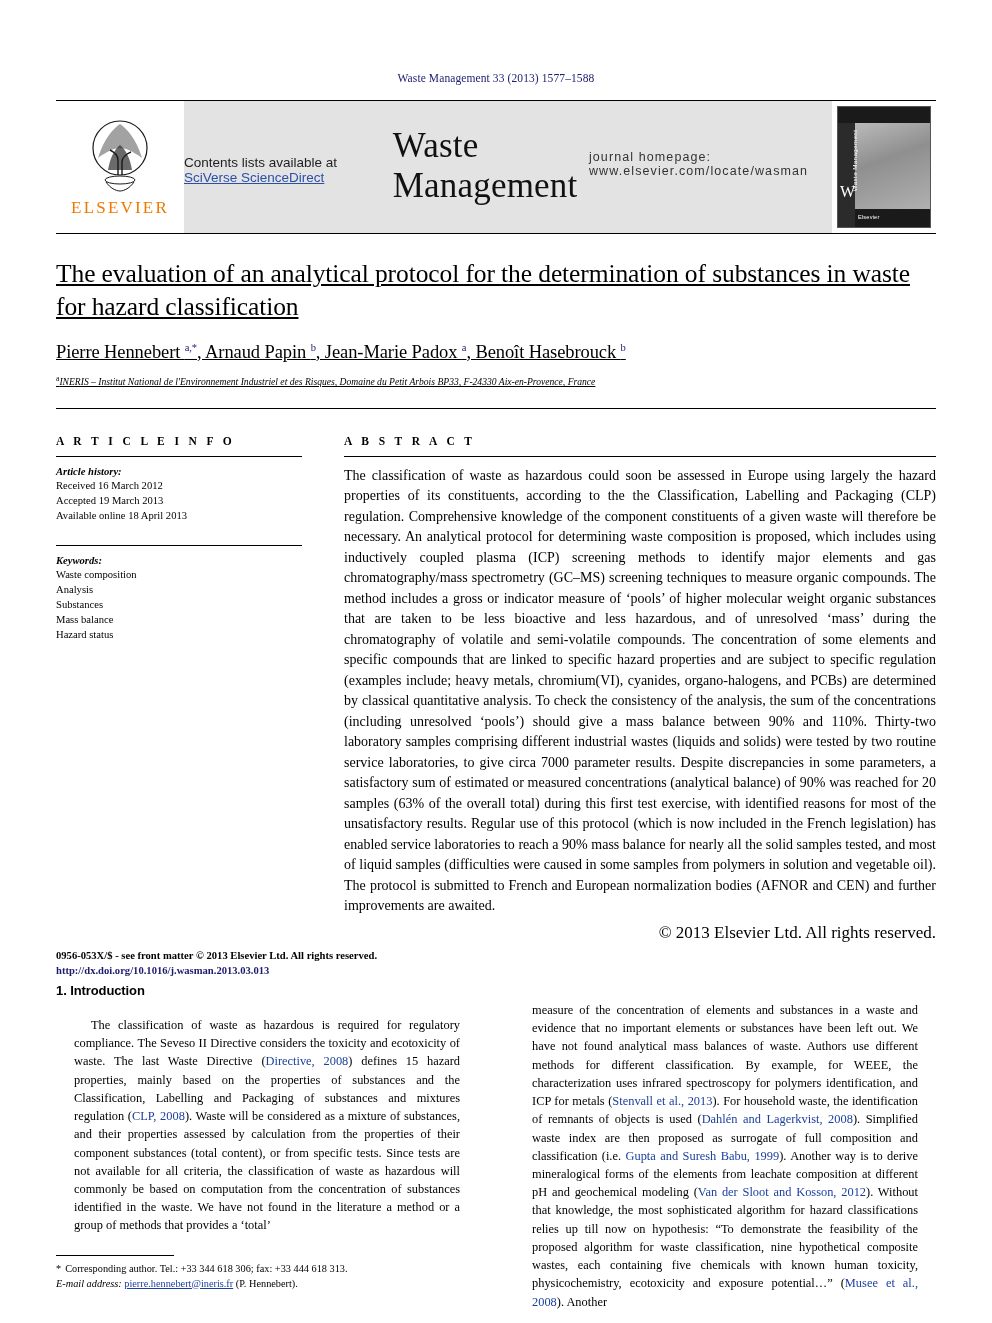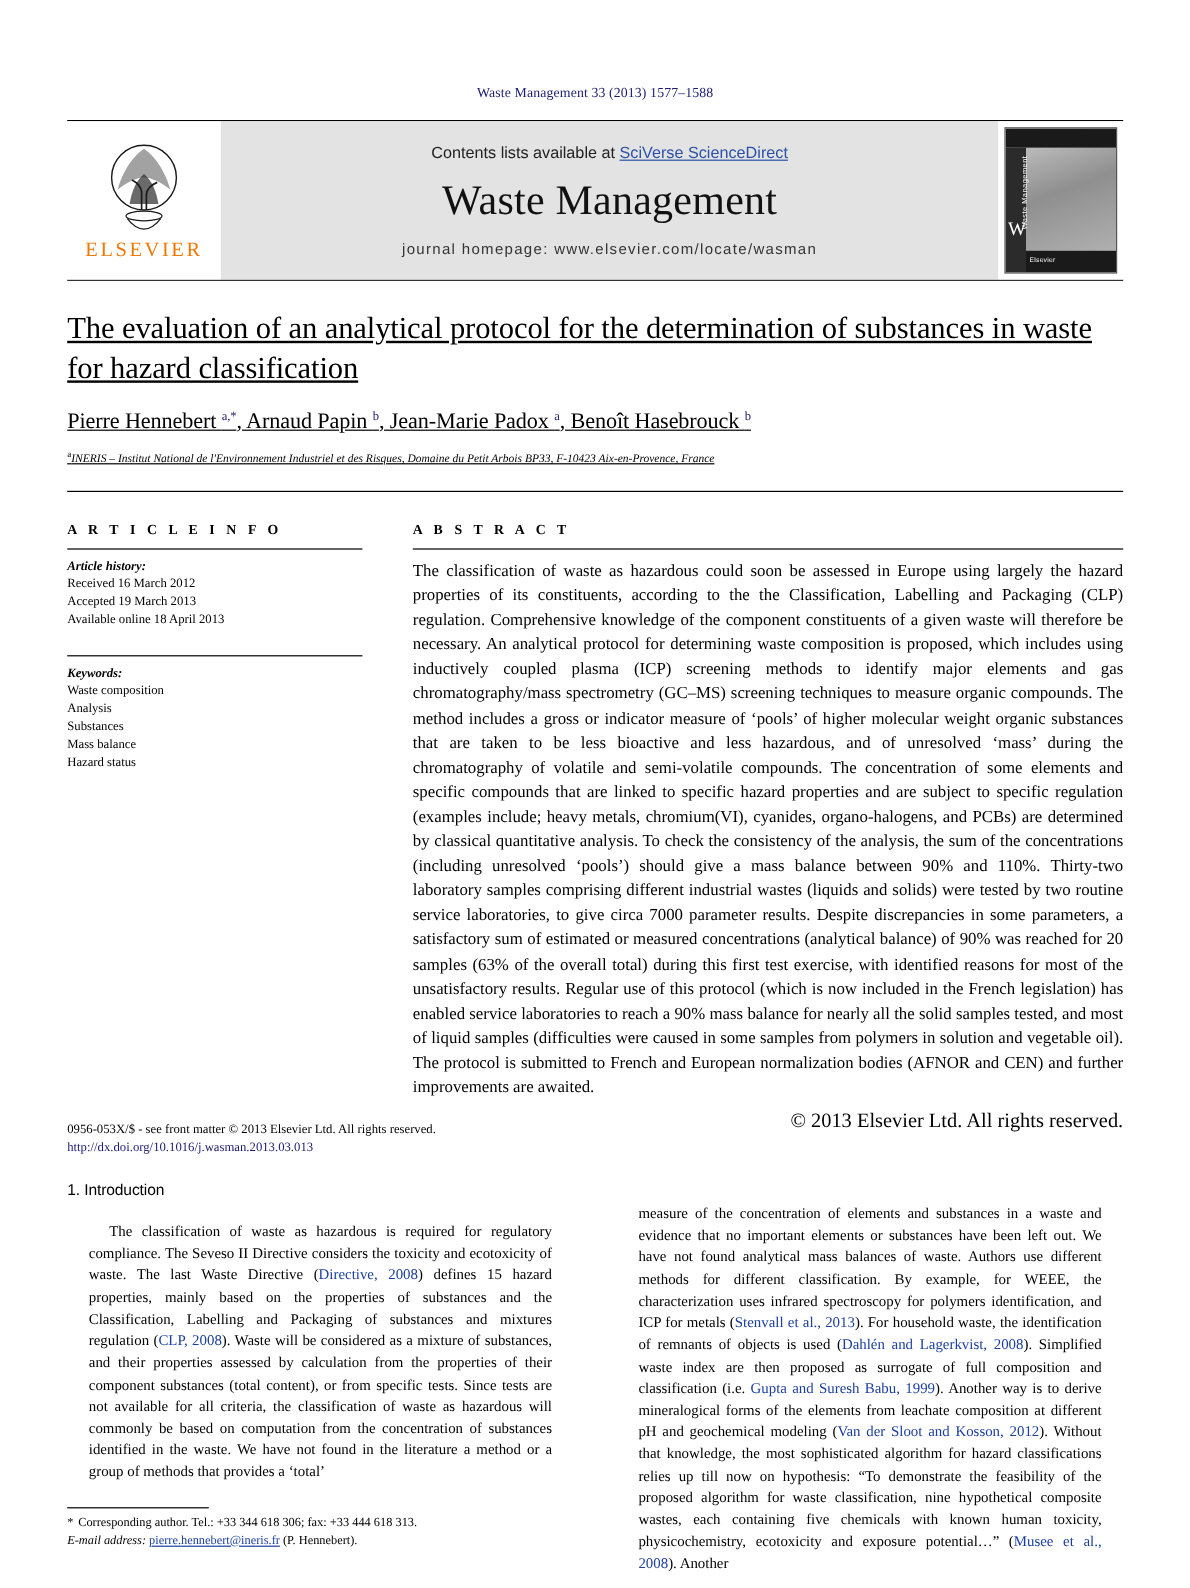--- a/index.html
+++ b/index.html
@@ -62,21 +62,21 @@
     font-size: 17px;
     letter-spacing: 2.2px;
     color: #f07800;
     font-weight: 400;
     margin-top: 2px;
   }
   .banner-cell {
     flex: 1 1 auto;
     background: #e3e3e3;
     display: flex;
-    flex-direction: column;
+    flex-direction: row;
     align-items: center;
     justify-content: center;
     gap: 0;
   }
   .contents-line {
     font-size: 13.5px;
     font-family: "Liberation Sans", sans-serif;
     color: #222;
     margin-top: 6px;
   }
@@ -263,21 +263,21 @@
     display: flex;
     gap: 36px;
     margin-top: 40px;
   }
   .body-col {
     flex: 1 1 0;
     min-width: 0;
   }
   .h1 {
     font-family: "Liberation Sans", sans-serif;
-    font-weight: normal;
+    font-weight: bold;
     font-size: 13px;
     margin: 0 0 13px 0;
     letter-spacing: -0.1px;
   }
   .body-text {
     font-size: 12.4px;
     line-height: 1.47;
     text-align: justify;
     text-indent: 17px;
     margin: 18px;
@@ -305,22 +305,23 @@
     text-indent: -14px;
   }
   .fn-line .star { margin-right: 4px; }
   .fn-italic { font-style: italic; }
   .fn-mail { color: #1b3f9e; }
 
   
   .page-footer {
     position: absolute;
     left: 56px;
-    bottom: 56px;
+    bottom: 42px;
     width: 520px;
+    font-weight: bold;
   }
   .footer-line {
     font-size: 10.6px;
     line-height: 1.42;
     color: #000;
   }
   .footer-doi { color: #1b1b6f; }
 </style>
 </head>
 <body>
@@ -364,21 +365,21 @@
         </div>
       </div>
     </div>
   </div>
 
   <div class="title-block">
     <h1 class="article-title">The evaluation of an analytical protocol for the determination of substances in waste for hazard classification</h1>
     <div class="authors">Pierre Hennebert <sup>a,*</sup>, Arnaud Papin <sup>b</sup>, Jean-Marie Padox <sup>a</sup>, Benoît Hasebrouck <sup>b</sup></div>
     <div class="affiliations">
       <div class="affiliation">
-        <sup>a</sup><span>INERIS – Institut National de l'Environnement Industriel et des Risques, Domaine du Petit Arbois BP33, F-10423 Aix-en-Provence, France</span>
+        <sup>a</sup><span>INERIS – Institut National de l'Environnement Industriel et des Risques, Domaine du Petit Arbois BP33, F-24330 Aix-en-Provence, France</span>
       </div>
     </div>
   </div>
 
   <hr class="rule-thin">
 
   <div class="info-abstract">
 
     <div class="col-info">
       <div class="section-label">A R T I C L E    I N F O</div>

